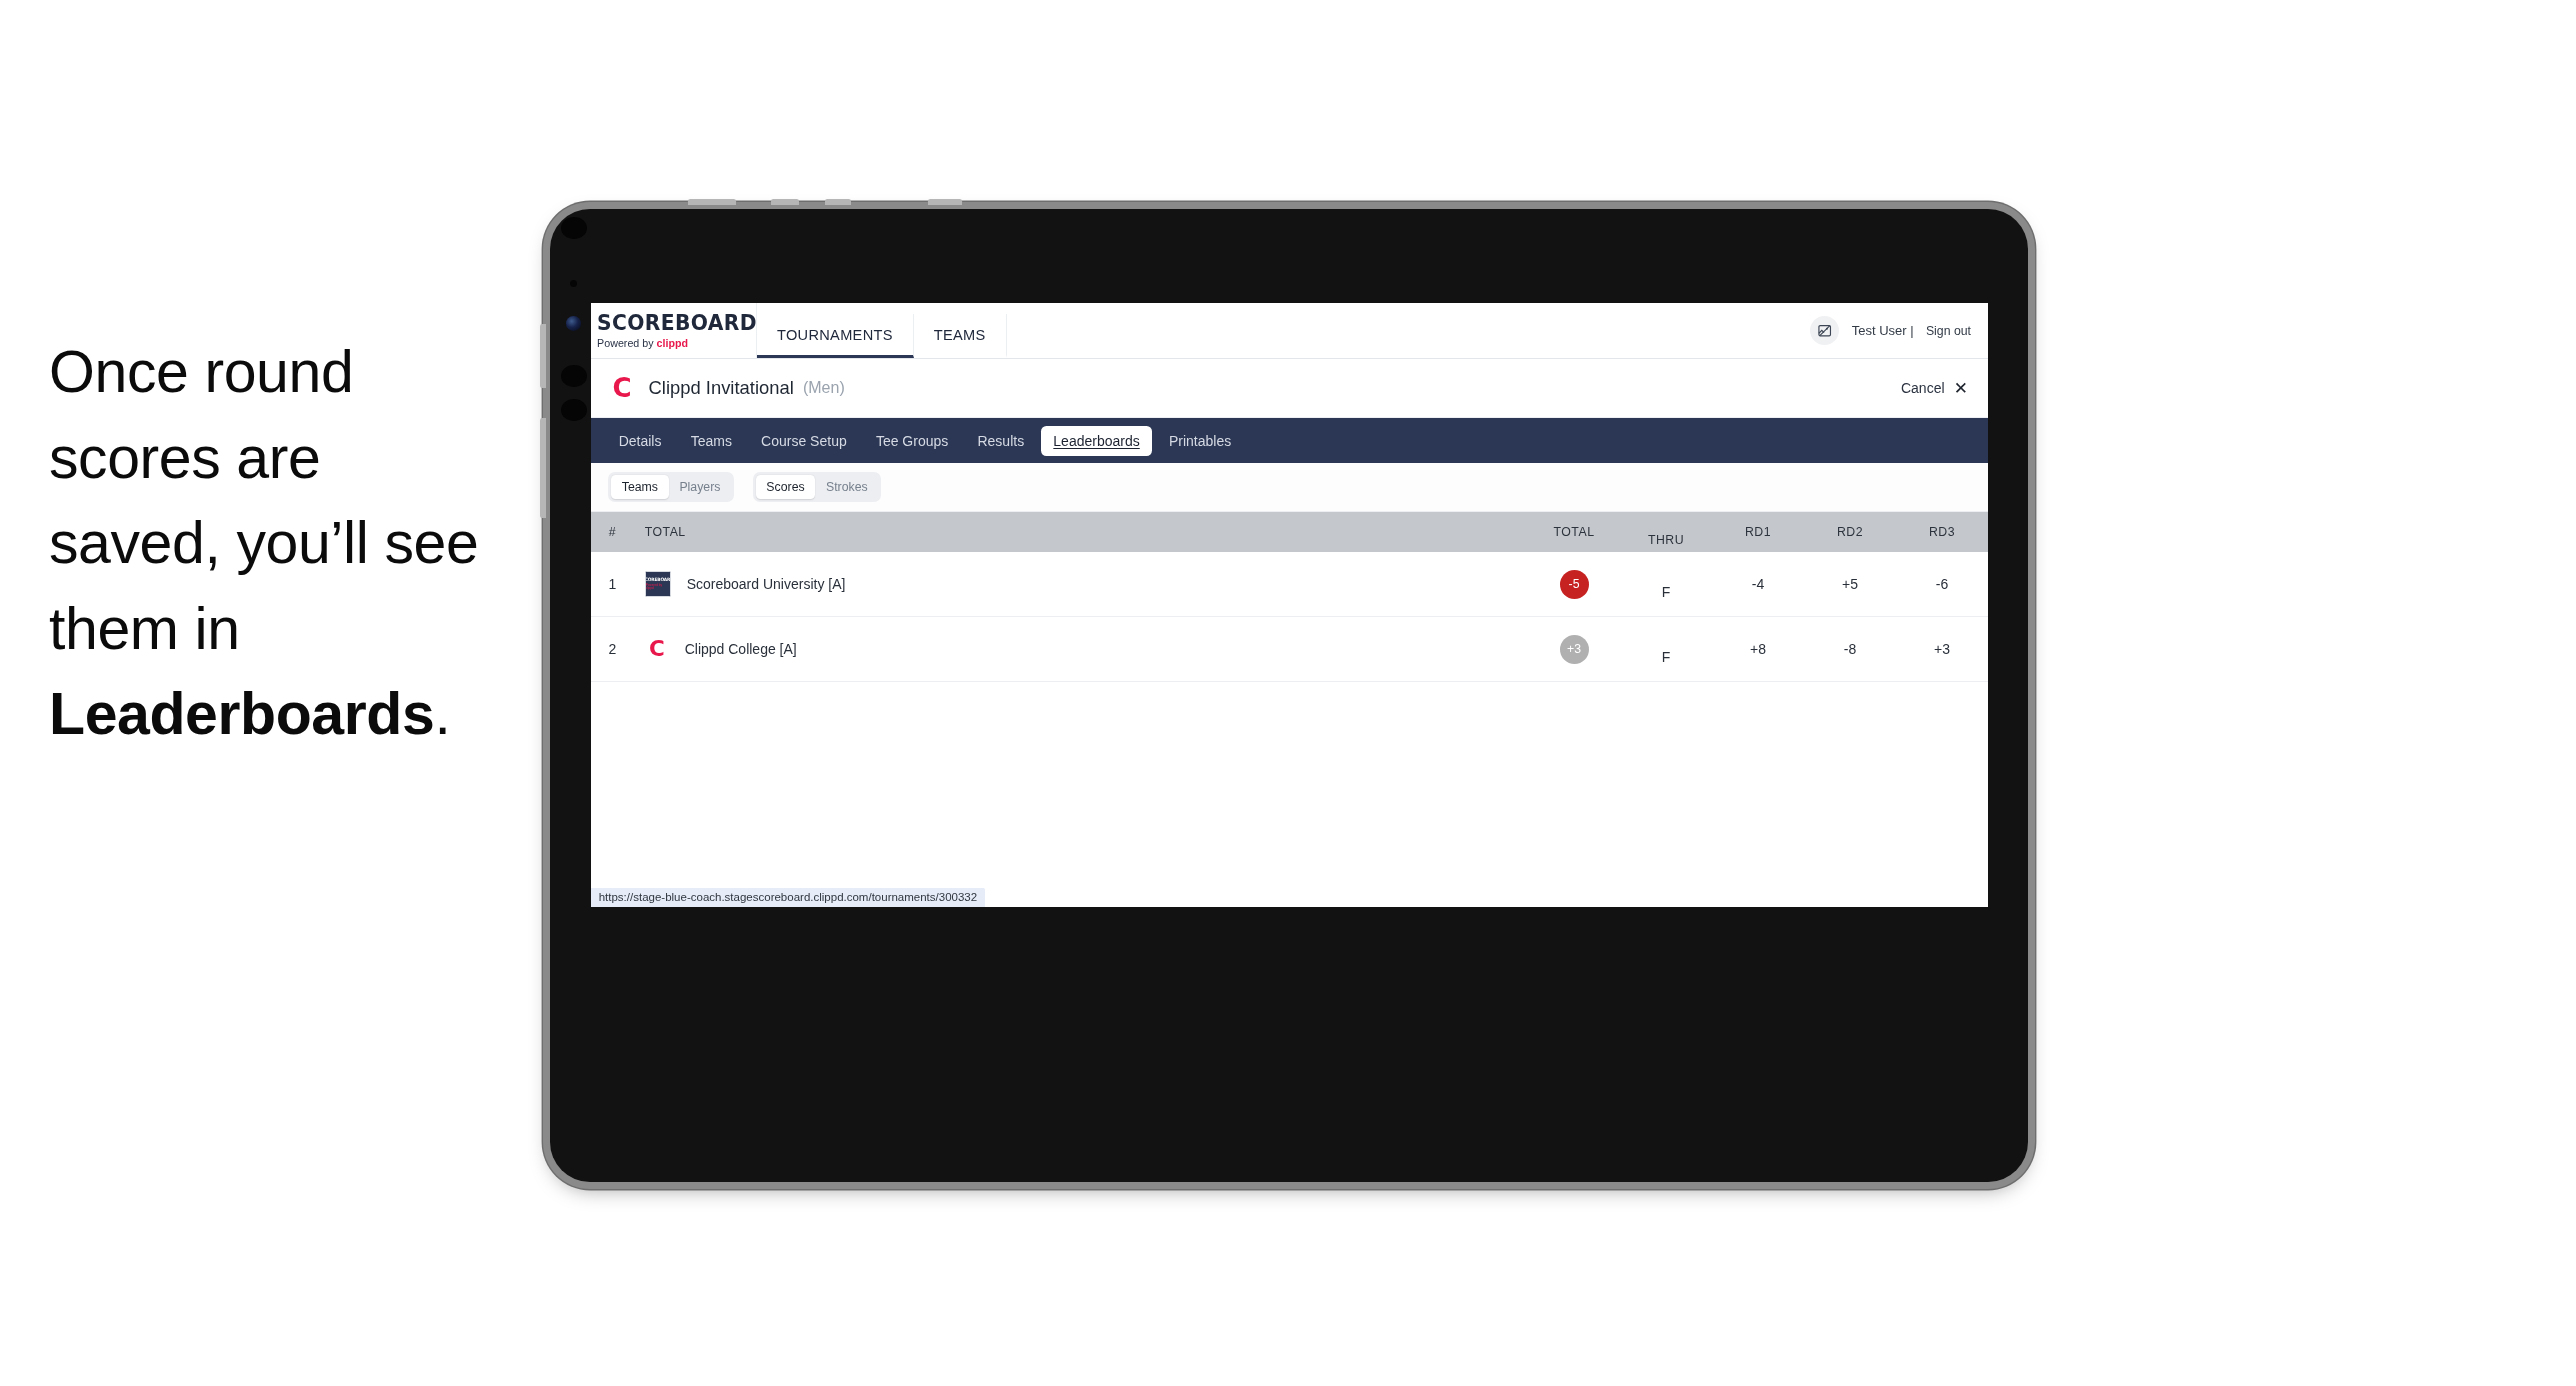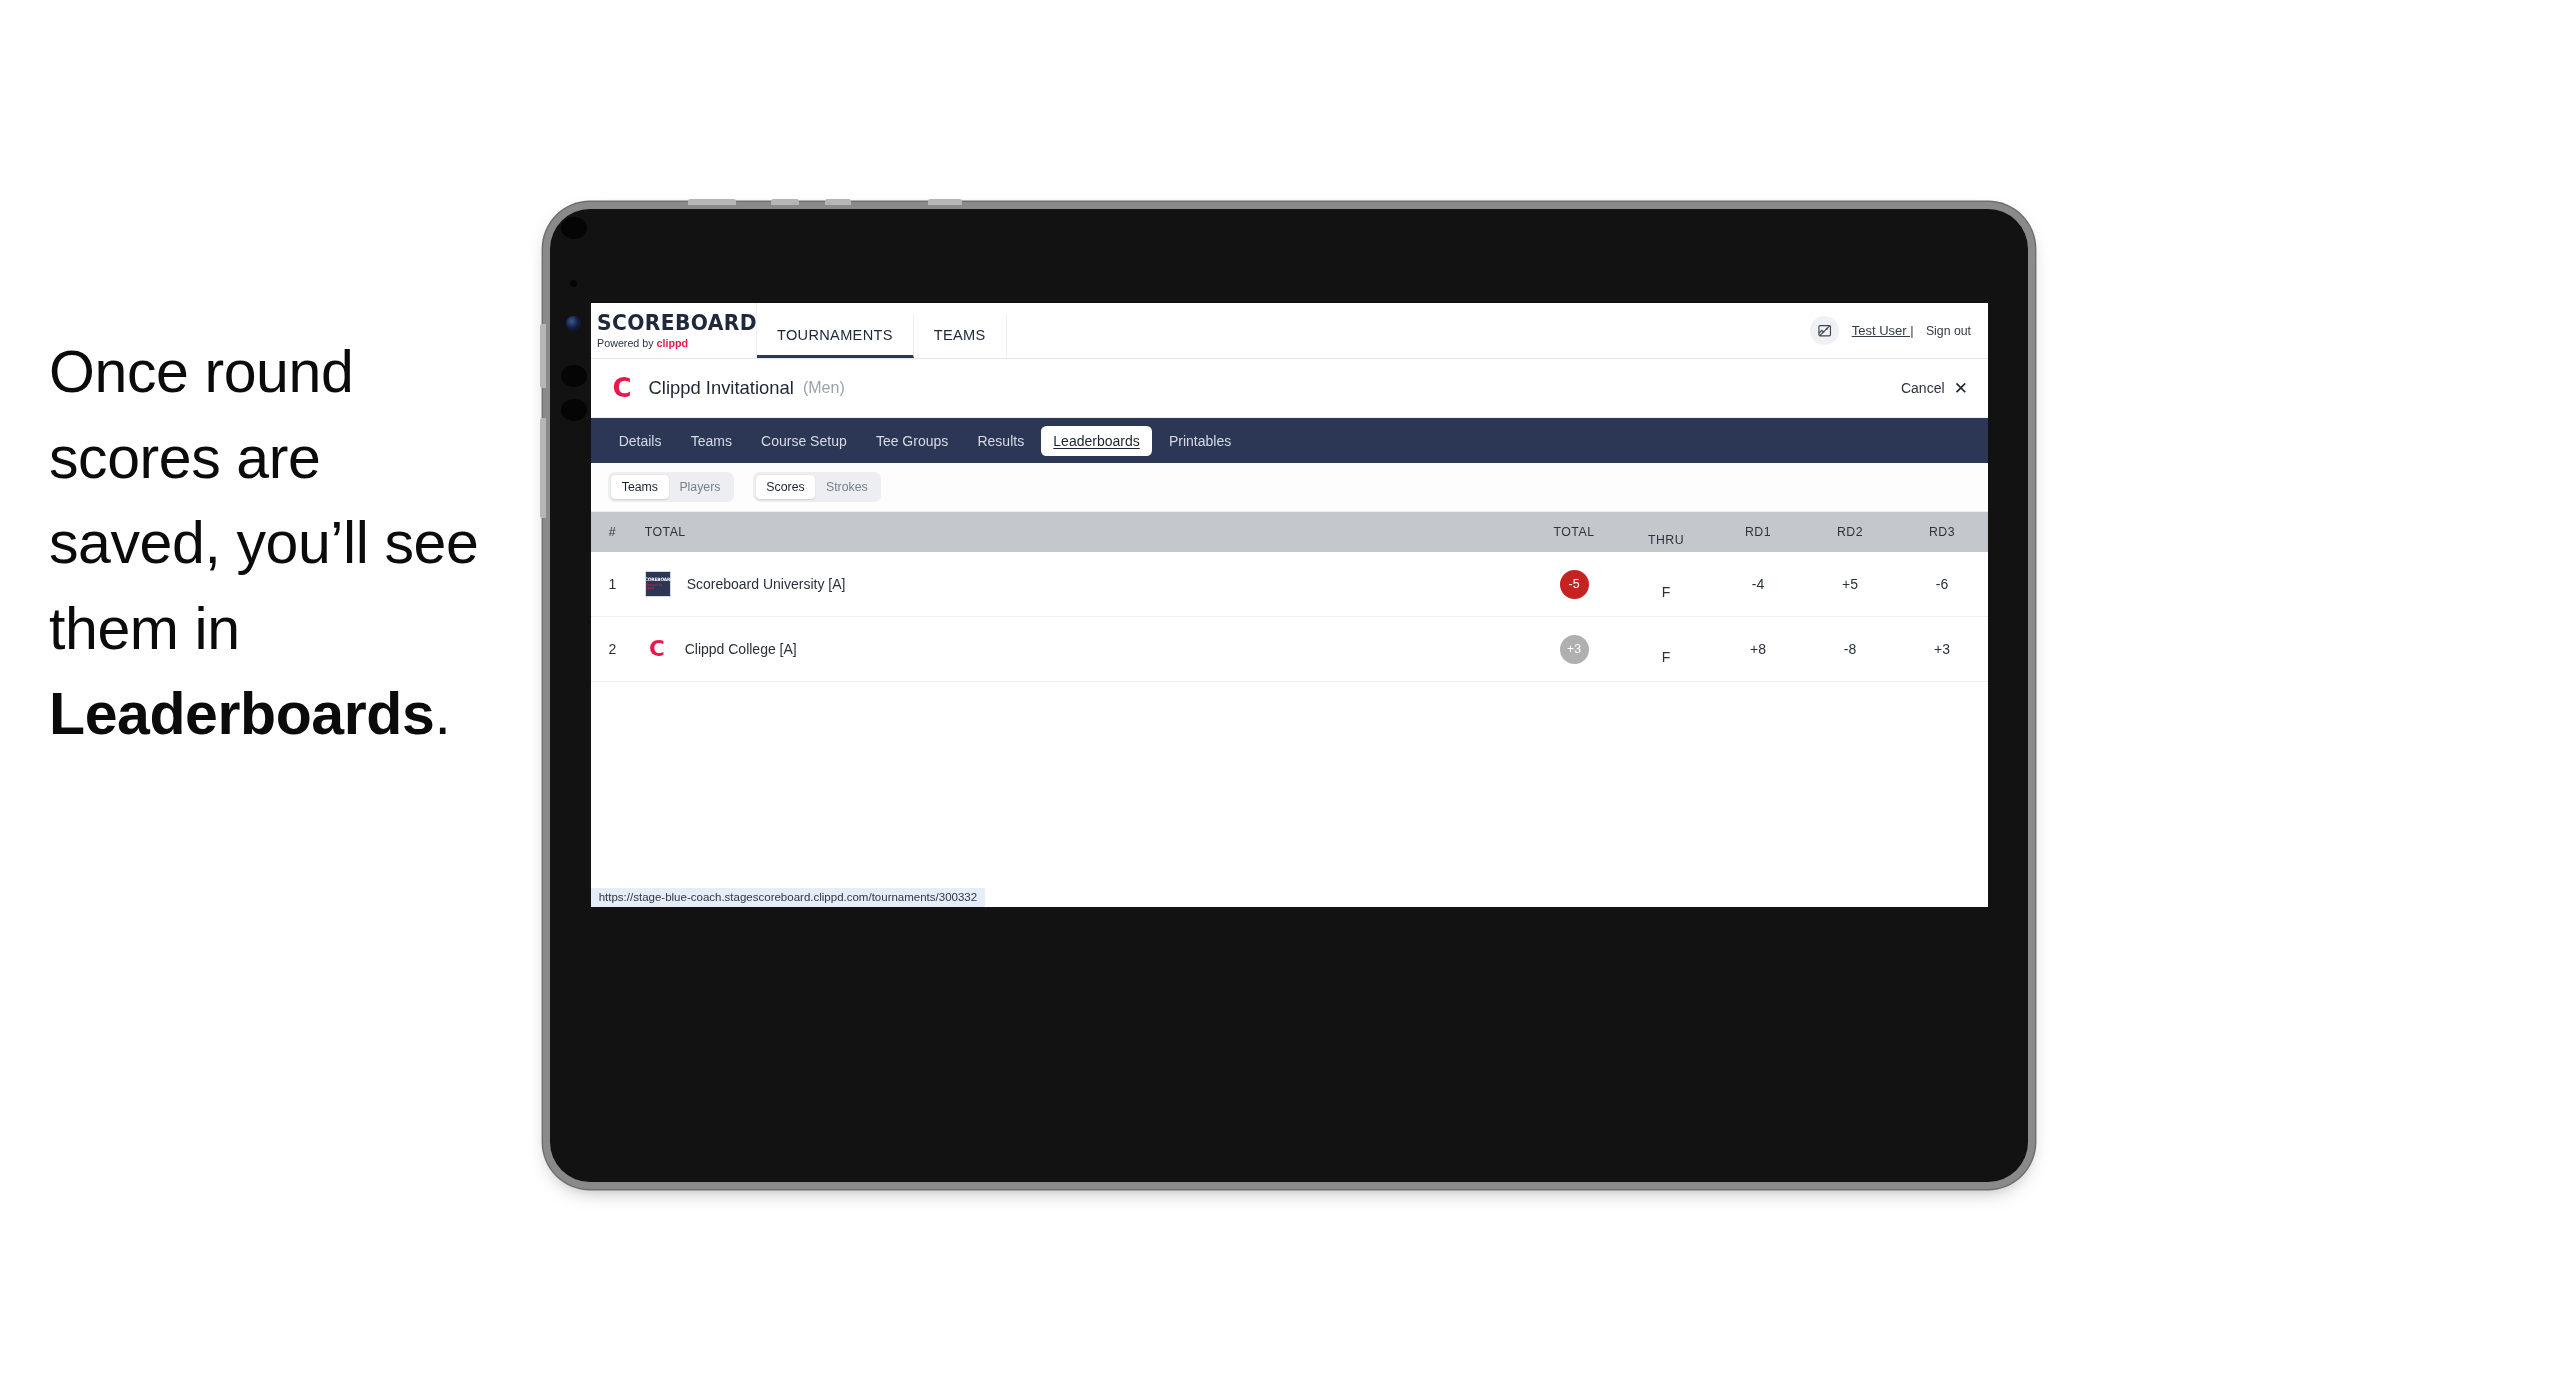--- a/index.html
+++ b/index.html
@@ -149,21 +149,21 @@
     align-items: center;
     padding-right: 17px;
     gap: 12.3px;
   }
   .avatar {
     width: 29px; height: 29px;
     border-radius: 50%;
     background: #f0f1f3;
     display: flex; align-items: center; justify-content: center;
   }
-  .user-text { font-size: 13px; color: #333b47; text-decoration: underline; }
+  .user-text { font-size: 13px; color: #333b47; }
   .signout { font-size: 12.3px; color: #333b47; cursor: pointer; }
 
   
   .title-row {
     height: 58px;
     background: #ffffff;
     display: flex;
     align-items: center;
     padding: 0 20px 0 21.5px;
     border-bottom: 0.8px solid #edeff2;

